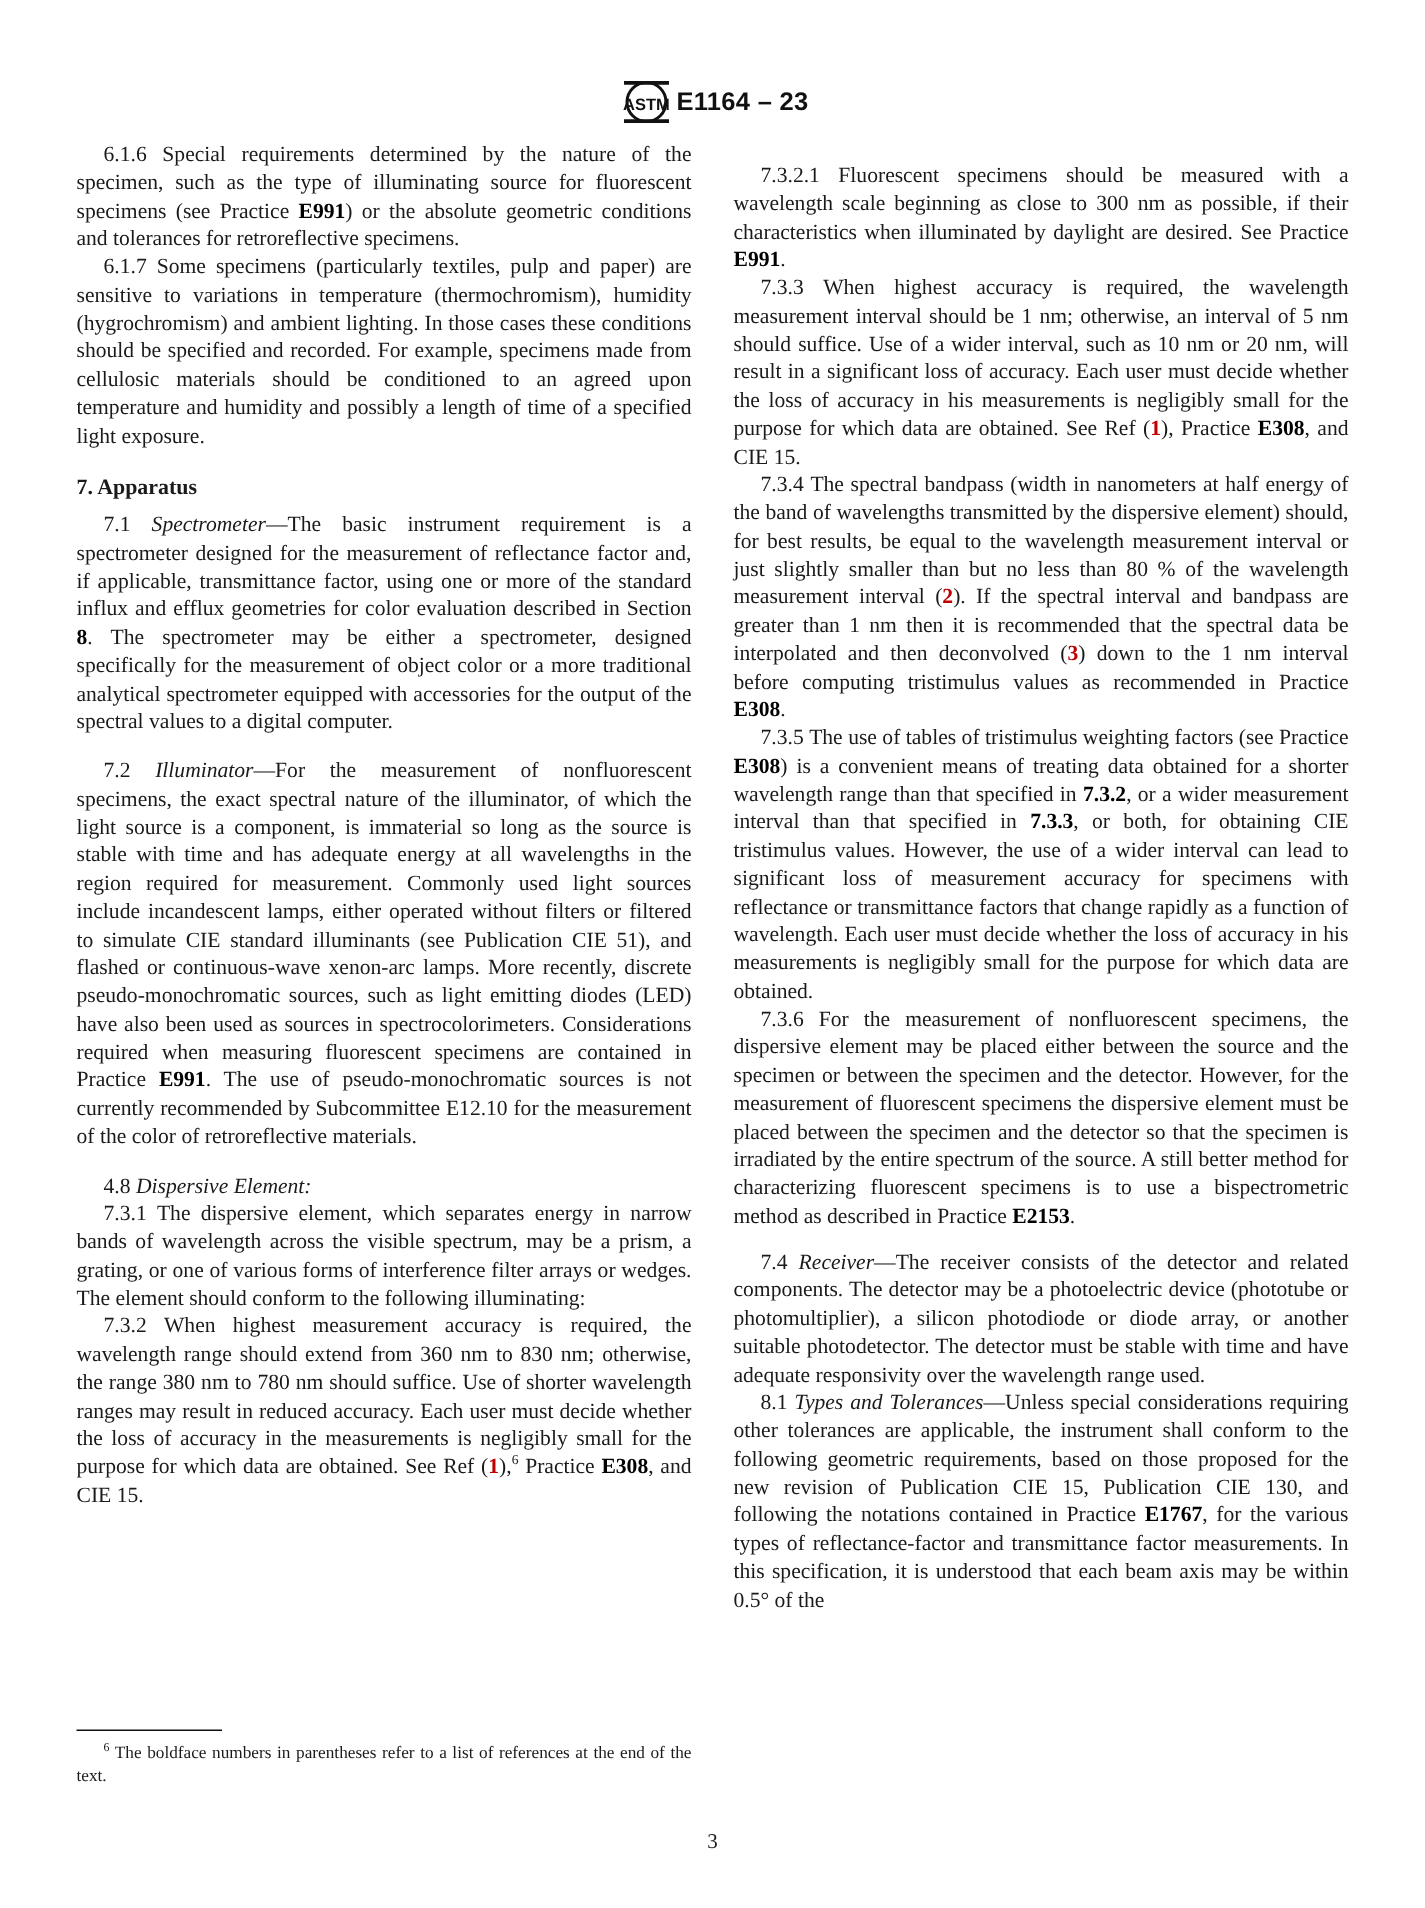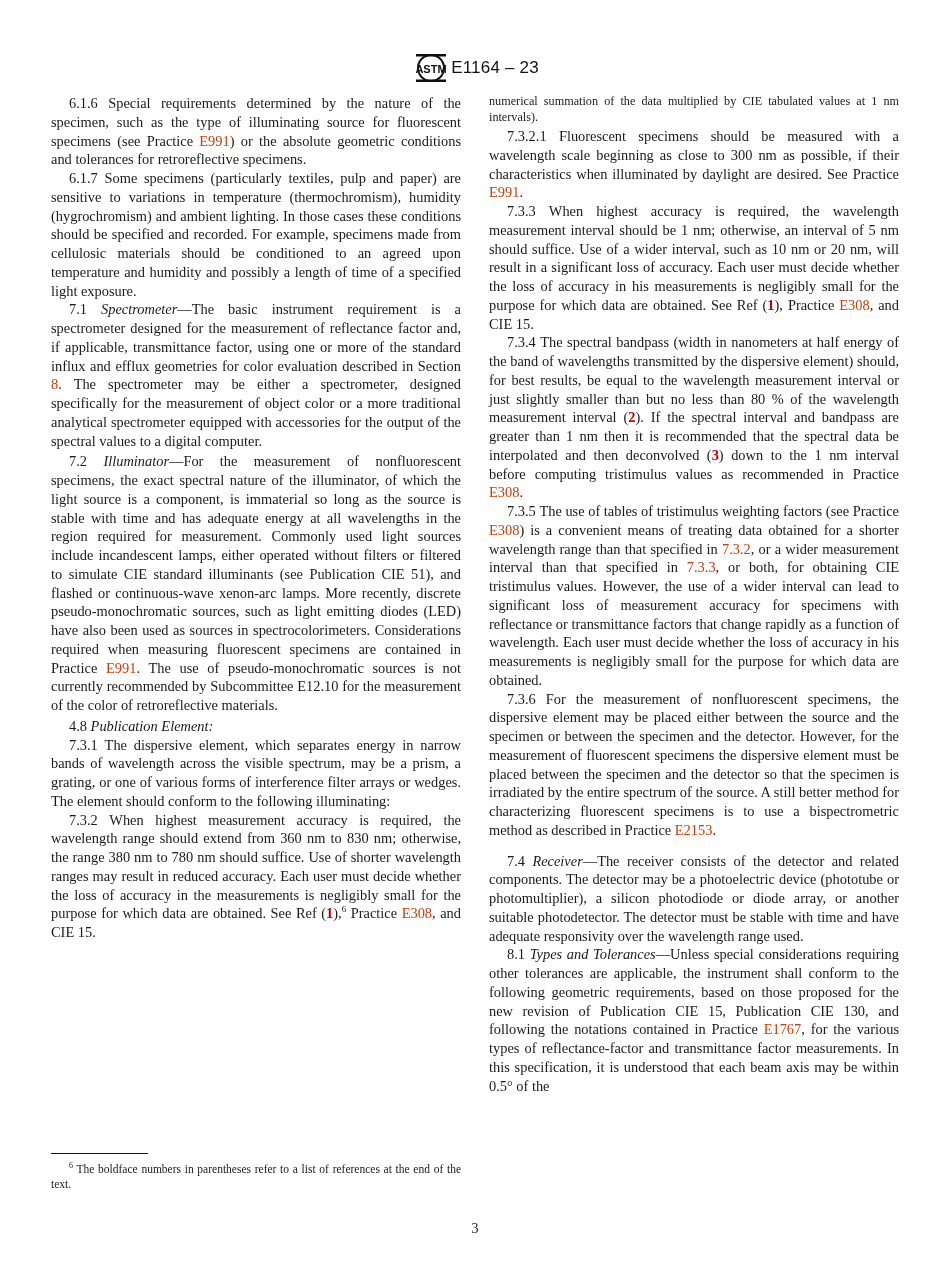--- a/index.html
+++ b/index.html
@@ -1,29 +1,29 @@
 <!DOCTYPE html>
 <html><head>
 <meta charset="utf-8">
 <style>
   html, body { margin: 0; padding: 0; background: #ffffff; }
   body { width: 950px; height: 1272px; position: relative; overflow: hidden;
          font-family: "Liberation Serif", "DejaVu Serif", serif; color: #1a1a1a; }
   .header { position: absolute; top: 50px; left: 0; width: 950px; height: 36px;
             display: flex; justify-content: center; align-items: center; gap: 0; }
   .logo { width: 40px; height: 34px; display: inline-block; }
-  .designation { font-family: "Liberation Sans", "DejaVu Sans", sans-serif; font-weight: normal;
+  .designation { font-family: "Liberation Sans", "DejaVu Sans", sans-serif; font-weight: bold;
                  font-size: 17px; color: #111; letter-spacing: 0.2px; }
   .col { position: absolute; top: 94px; width: 410px; font-size: 14.4px; line-height: 18.75px;
          text-align: justify; }
   .col.left { left: 51px; }
   .col.right { left: 489px; }
   p { margin: 0; text-indent: 18px; }
-  p.gap { margin-top: 2px; }
-  .link { color: #c2410c; }
+  p.gap { margin-top: 14px; }
+  .link { color: #000000; font-weight: bold; }
   .ref { color: #c00000; font-weight: bold; }
   .it { font-style: italic; }
   h2 { font-size: 14.6px; font-weight: bold; margin: 16px 0 6px 0; text-indent: 0; }
   .note { font-size: 12.2px; line-height: 15.5px; text-indent: 18px; margin-top: 14px; }
   .note.top { text-indent: 0; margin-top: 0; }
   .smallcaps { font-variant: small-caps; }
   sup { font-size: 9px; line-height: 0; }
   .fn-rule { position: absolute; left: 51px; top: 1153px; width: 97px; height: 1px; background: #111; }
   .footnote { position: absolute; left: 51px; top: 1162px; width: 410px; font-size: 11.5px;
               line-height: 15px; text-align: justify; }
@@ -41,38 +41,38 @@
     <rect x="5" y="28.5" width="30" height="2.5" fill="#111"></rect>
   </svg>
   <span class="designation">E1164 – 23</span>
 </div>
 
 <div class="col left">
   <p><span>6.1.6</span>&nbsp;<span>Special requirements determined by the nature of the specimen, such as the type of illuminating source for fluorescent specimens (see Practice </span><span class="link">E991</span><span>) or the absolute geometric conditions and tolerances for retroreflective specimens.</span></p>
 
   <p><span>6.1.7</span>&nbsp;<span>Some specimens (particularly textiles, pulp and paper) are sensitive to variations in temperature (thermochromism), humidity (hygrochromism) and ambient lighting. In those cases these conditions should be specified and recorded. For example, specimens made from cellulosic materials should be conditioned to an agreed upon temperature and humidity and possibly a length of time of a specified light exposure.</span></p>
 
+  <h2>7.  Apparatus</h2>
 
   <p><span>7.1</span>&nbsp;<span class="it">Spectrometer</span><span>—The basic instrument requirement is a spectrometer designed for the measurement of reflectance factor and, if applicable, transmittance factor, using one or more of the standard influx and efflux geometries for color evaluation described in Section </span><span class="link">8</span><span>. The spectrometer may be either a spectrometer, designed specifically for the measurement of object color or a more traditional analytical spectrometer equipped with accessories for the output of the spectral values to a digital computer.</span></p>
 
   <p class="gap"><span>7.2</span>&nbsp;<span class="it">Illuminator</span><span>—For the measurement of nonfluorescent specimens, the exact spectral nature of the illuminator, of which the light source is a component, is immaterial so long as the source is stable with time and has adequate energy at all wavelengths in the region required for measurement. Commonly used light sources include incandescent lamps, either operated without filters or filtered to simulate CIE standard illuminants (see Publication CIE 51), and flashed or continuous-wave xenon-arc lamps. More recently, discrete pseudo-monochromatic sources, such as light emitting diodes (LED) have also been used as sources in spectrocolorimeters. Considerations required when measuring fluorescent specimens are contained in Practice </span><span class="link">E991</span><span>. The use of pseudo-monochromatic sources is not currently recommended by Subcommittee E12.10 for the measurement of the color of retroreflective materials.</span></p>
 
-  <p class="gap"><span>4.8</span>&nbsp;<span class="it">Publication Element:</span></p>
+  <p class="gap"><span>4.8</span>&nbsp;<span class="it">Dispersive Element:</span></p>
 
   <p><span>7.3.1</span>&nbsp;<span>The dispersive element, which separates energy in narrow bands of wavelength across the visible spectrum, may be a prism, a grating, or one of various forms of interference filter arrays or wedges. The element should conform to the following illuminating:</span></p>
 
   <p><span>7.3.2</span>&nbsp;<span>When highest measurement accuracy is required, the wavelength range should extend from 360&nbsp;nm to 830&nbsp;nm; otherwise, the range 380&nbsp;nm to 780&nbsp;nm should suffice. Use of shorter wavelength ranges may result in reduced accuracy. Each user must decide whether the loss of accuracy in the measurements is negligibly small for the purpose for which data are obtained. See Ref (</span><span class="ref">1</span><span>),</span><sup>6</sup><span> Practice </span><span class="link">E308</span><span>, and CIE 15.</span></p>
 
 </div>
 
 <div class="fn-rule"></div>
 <div class="footnote"><span style="padding-left:18px"></span><span class="fnnum">6</span><span> The boldface numbers in parentheses refer to a list of references at the end of the text.</span></div>
 
 <div class="col right">
-  <div class="note top">numerical summation of the data multiplied by CIE tabulated values at 1&nbsp;nm intervals).</div>
 
   <p class="gap"><span>7.3.2.1</span>&nbsp;<span>Fluorescent specimens should be measured with a wavelength scale beginning as close to 300&nbsp;nm as possible, if their characteristics when illuminated by daylight are desired. See Practice </span><span class="link">E991</span><span>.</span></p>
 
   <p><span>7.3.3</span>&nbsp;<span>When highest accuracy is required, the wavelength measurement interval should be 1&nbsp;nm; otherwise, an interval of 5&nbsp;nm should suffice. Use of a wider interval, such as 10&nbsp;nm or 20&nbsp;nm, will result in a significant loss of accuracy. Each user must decide whether the loss of accuracy in his measurements is negligibly small for the purpose for which data are obtained. See Ref (</span><span class="ref">1</span><span>), Practice </span><span class="link">E308</span><span>, and CIE 15.</span></p>
 
   <p><span>7.3.4</span>&nbsp;<span>The spectral bandpass (width in nanometers at half energy of the band of wavelengths transmitted by the dispersive element) should, for best results, be equal to the wavelength measurement interval or just slightly smaller than but no less than 80&nbsp;% of the wavelength measurement interval (</span><span class="ref">2</span><span>). If the spectral interval and bandpass are greater than 1&nbsp;nm then it is recommended that the spectral data be interpolated and then deconvolved (</span><span class="ref">3</span><span>) down to the 1&nbsp;nm interval before computing tristimulus values as recommended in Practice </span><span class="link">E308</span><span>.</span></p>
 
   <p><span>7.3.5</span>&nbsp;<span>The use of tables of tristimulus weighting factors (see Practice </span><span class="link">E308</span><span>) is a convenient means of treating data obtained for a shorter wavelength range than that specified in </span><span class="link">7.3.2</span><span>, or a wider measurement interval than that specified in </span><span class="link">7.3.3</span><span>, or both, for obtaining CIE tristimulus values. However, the use of a wider interval can lead to significant loss of measurement accuracy for specimens with reflectance or transmittance factors that change rapidly as a function of wavelength. Each user must decide whether the loss of accuracy in his measurements is negligibly small for the purpose for which data are obtained.</span></p>
 
   <p><span>7.3.6</span>&nbsp;<span>For the measurement of nonfluorescent specimens, the dispersive element may be placed either between the source and the specimen or between the specimen and the detector. However, for the measurement of fluorescent specimens the dispersive element must be placed between the specimen and the detector so that the specimen is irradiated by the entire spectrum of the source. A still better method for characterizing fluorescent specimens is to use a bispectrometric method as described in Practice </span><span class="link">E2153</span><span>.</span></p>

